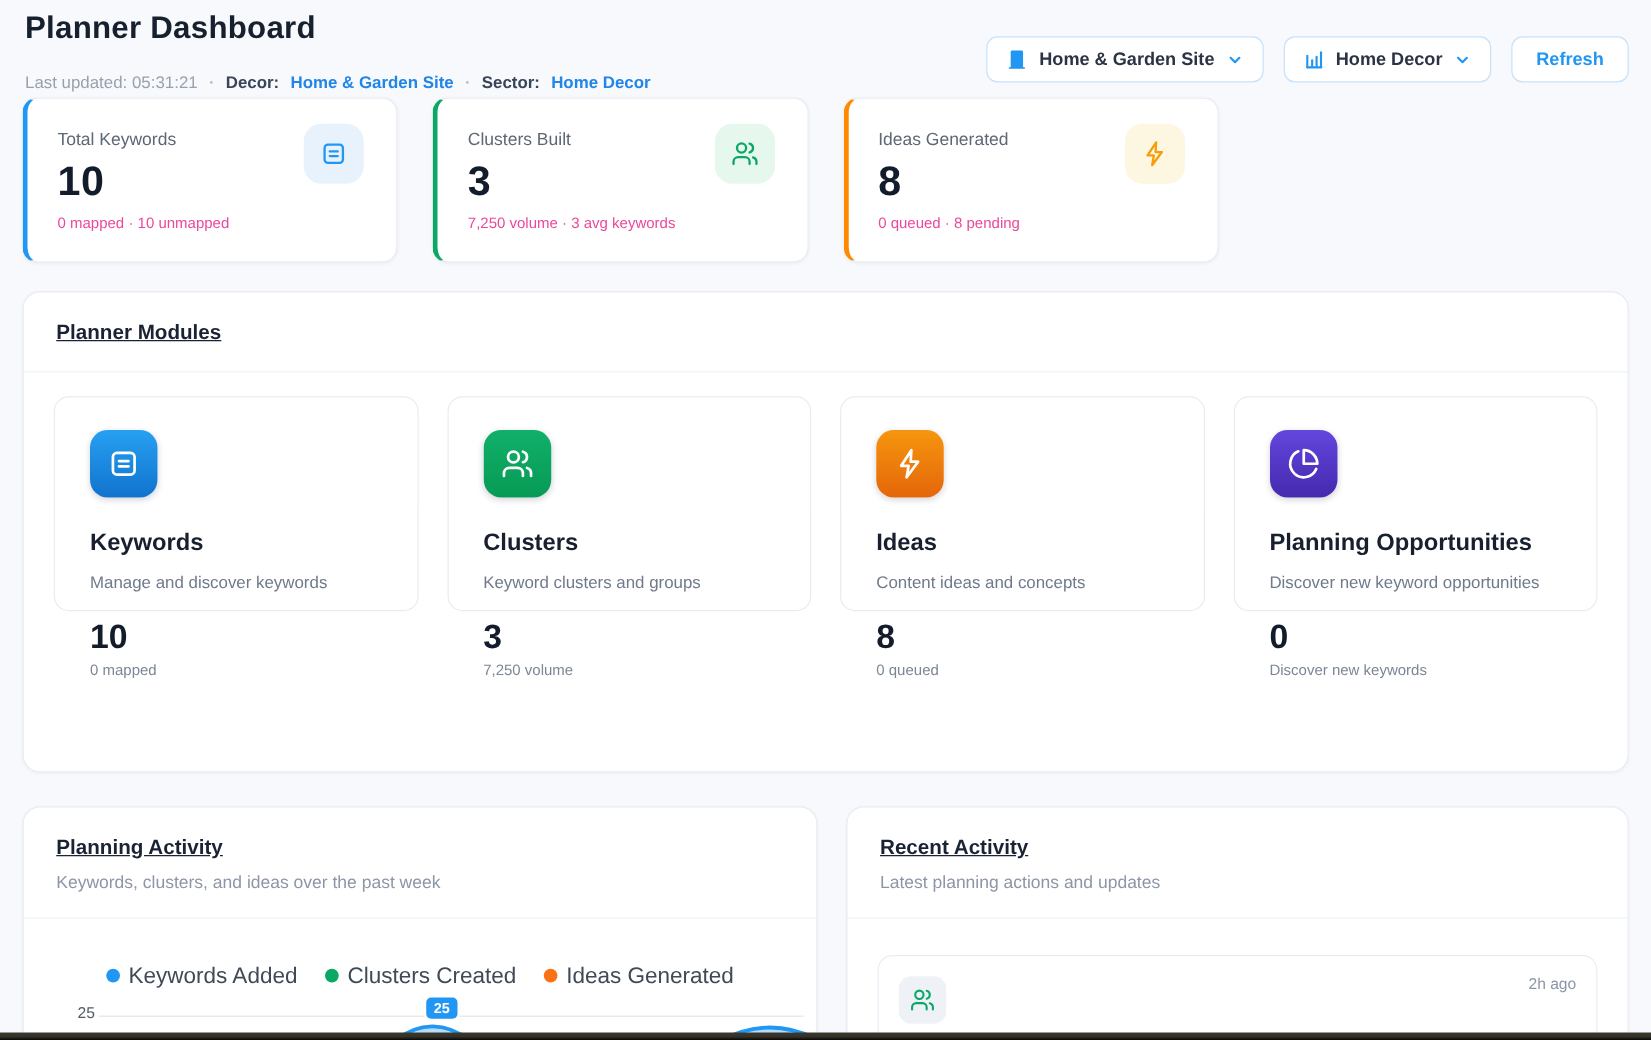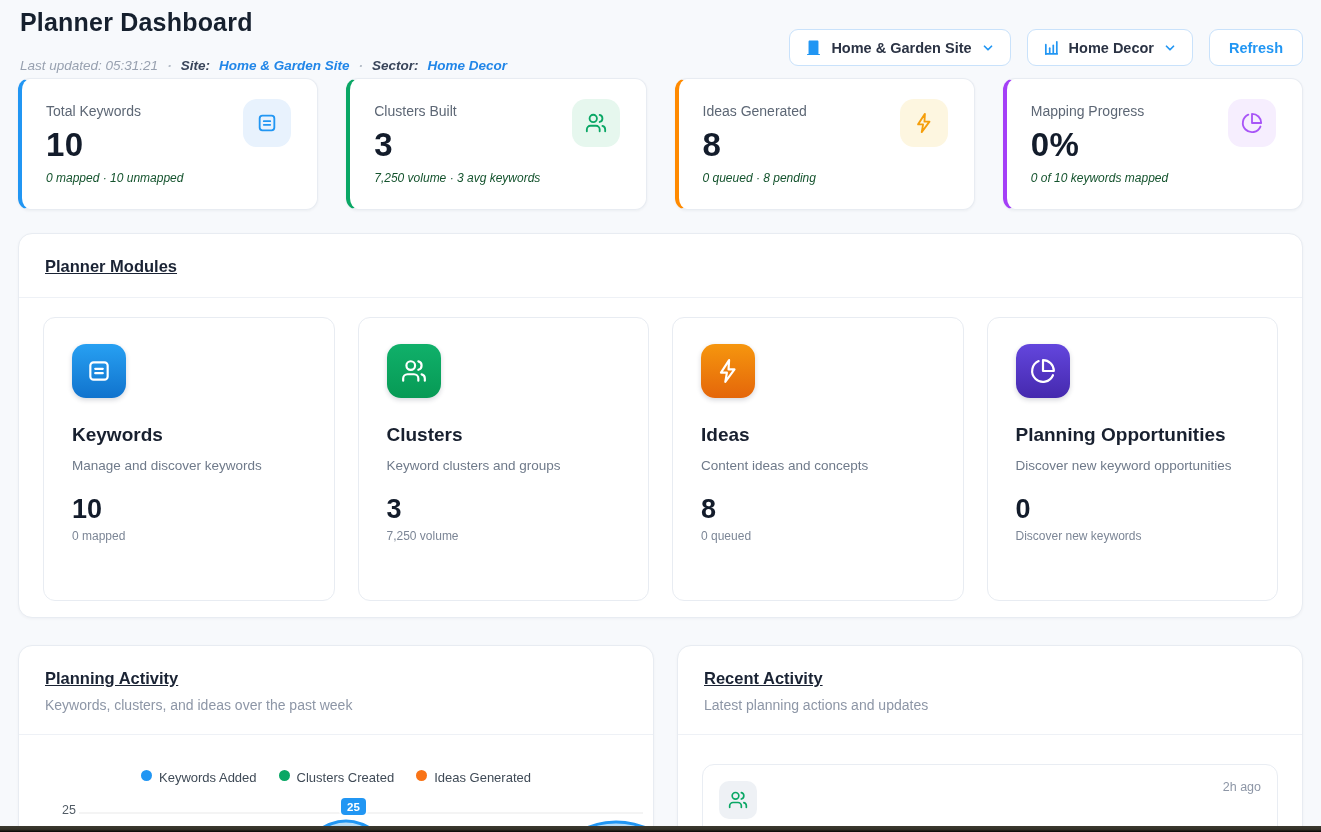--- a/index.html
+++ b/index.html
@@ -5,21 +5,21 @@
   * { margin:0; padding:0; box-sizing:border-box; }
   html,body { width:1321px; height:832px; }
   body {
     position:relative; overflow:hidden;
     background:#f7f9fc;
     font-family:"Liberation Sans", sans-serif;
     color:#1a2334;
   }
   
   .page-title { position:absolute; left:20px; top:8px; font-size:25px; font-weight:800; color:#16202e; letter-spacing:.2px; }
-  .header-meta { position:absolute; left:20px; top:58px; display:flex; align-items:center; gap:9px; font-size:13.5px; color:#98a1b0;font-style:italic; }
+  .header-meta { position:absolute; left:20px; top:58px; display:flex; align-items:center; gap:9px; font-size:13.5px; color:#98a1b0; }
   .meta-label { color:#39455a; font-weight:700; }
   .meta-link { color:#2186e8; font-weight:700; text-decoration:none; cursor:pointer; }
   .meta-dot { color:#b6bec9; font-weight:700; }
   .controls { position:absolute; top:29px; right:18px; display:flex; gap:16px; }
   .btn {
     height:37px; background:#fff; border:1.5px solid #c9e2fb; border-radius:9px;
     display:flex; align-items:center; gap:9px; padding:0 15px;
     font-size:14.5px; font-weight:700; color:#2b3344; cursor:pointer;
   }
   .btn svg { flex:0 0 auto; }
@@ -30,51 +30,51 @@
   .stat-card {
     position:relative; height:132px; background:#fff; border:1px solid #e8ecf2; border-radius:12px;
     border-left:4px solid #2196f3; padding:24px 12px 0 24px;
     box-shadow:0 1px 3px rgba(20,30,55,.05);
   }
   .stat-card.accent-green { border-left-color:#0aa765; }
   .stat-card.accent-orange { border-left-color:#ff8a00; }
   .stat-card.accent-purple { border-left-color:#a43ff7; }
   .stat-label { font-size:14px; color:#5d6775; }
   .stat-value { margin-top:7px; font-size:33px; font-weight:800; color:#131c2b; letter-spacing:.5px; }
-  .stat-detail { margin-top:7px; font-size:12px; color:#14532d;font-style:italic; }
+  .stat-detail { margin-top:7px; font-size:12px; color:#ec4899; }
   .stat-chip { position:absolute; top:20px; right:26px; width:48px; height:48px; border-radius:14px; display:flex; align-items:center; justify-content:center; }
   .chip-blue { background:#e8f2fd; } .chip-green { background:#e6f7ee; }
   .chip-amber { background:#fdf6e0; } .chip-purple { background:#f6eefe; }
 
   
   .panel { position:absolute; background:#fff; border:1px solid #e8ecf2; border-radius:14px; box-shadow:0 1px 3px rgba(20,30,55,.04); overflow:hidden; }
   .panel-head { padding:23px 26px 0 26px; }
   .panel-title { font-size:16.5px; font-weight:800; color:#1a2334;text-decoration:underline; }
   .panel-sub { margin-top:9px; font-size:14px; color:#8d96a6; }
   .divider { height:1px; background:#eef1f6; margin-top:21px; }
 
   .modules-panel { left:18px; top:233px; width:1285px; height:385px; }
   .modules-grid { display:grid; grid-template-columns:repeat(4,1fr); gap:23px; padding:19px 24px 0 24px; }
-  .module-card { background:#fff; border:1px solid #e8ecf2; border-radius:12px; height:284px; padding:26px 28px 0 28px; cursor:pointer; }
+  .module-card { background:#fff; border:1px solid #e8ecf2; border-radius:12px; height:172px; padding:26px 28px 0 28px; cursor:pointer; }
   .module-icon { width:54px; height:54px; border-radius:14px; display:flex; align-items:center; justify-content:center; box-shadow:0 2px 5px rgba(20,30,55,.18); }
   .mi-blue   { background:linear-gradient(180deg,#27a0f2,#1173cd); }
   .mi-green  { background:linear-gradient(180deg,#10b06a,#079a55); }
   .mi-orange { background:linear-gradient(180deg,#f6960e,#e4660a); }
   .mi-purple { background:linear-gradient(180deg,#6346dd,#4529ae); }
   .module-title { margin-top:26px; font-size:19px; font-weight:800; color:#18202f; }
   .module-desc { margin-top:12px; font-size:13.5px; color:#6f7a8a; }
   .module-value { margin-top:21px; font-size:27px; font-weight:800; color:#131c2b; }
   .module-detail { margin-top:4px; font-size:12px; color:#7c8696; }
 
   
   .activity-panel { left:18px; top:645px; width:636px; height:400px; }
   .recent-panel { left:677px; top:645px; width:626px; height:400px; }
 
   .legend { display:flex; justify-content:center; align-items:center; gap:22px; margin-top:35px; }
-  .legend-item { display:flex; gap:7px; font-size:13px; color:#3f4a56; cursor:pointer; }
+  .legend-item { display:flex; align-items:center; gap:7px; font-size:18px; color:#3f4a56; cursor:pointer; }
   .legend-dot { width:11px; height:11px; border-radius:50%; }
   .dot-blue { background:#2196f3; } .dot-green { background:#0aa765; } .dot-orange { background:#f97316; }
 
   .y-tick { position:absolute; left:20px; top:157px; width:37px; text-align:right; font-size:12.5px; color:#525c66; }
   .chart-svg { position:absolute; left:0; top:140px; }
   .point-badge {
     position:absolute; background:#2196f3; color:#fff; font-size:11.5px; font-weight:700;
     padding:2.5px 6px; border-radius:4px; box-shadow:0 0 0 2px rgba(255,255,255,.9);
   }
   .badge-25 { left:322px; top:152px; }
@@ -92,21 +92,21 @@
   .screen-edge { position:absolute; left:0; bottom:0; width:100%; height:6px; background:linear-gradient(180deg,#3b392f 0%,#343228 55%,#060606 100%); z-index:50; }
 </style>
 </head>
 <body>
 
 <h1 class="page-title">Planner Dashboard</h1>
 
 <div class="header-meta">
   <span>Last updated: 05:31:21</span>
   <span class="meta-dot">·</span>
-  <span class="meta-label">Site:</span>
+  <span class="meta-label">Decor:</span>
   <a class="meta-link">Home &amp; Garden Site</a>
   <span class="meta-dot">·</span>
   <span class="meta-label">Sector:</span>
   <a class="meta-link">Home Decor</a>
 </div>
 
 <div class="controls">
   <button class="btn">
     <span style="display:flex">
       <svg width="17" height="17" viewBox="0 0 24 24" fill="#2196f3">
@@ -174,31 +174,20 @@
     <div class="stat-label">Ideas Generated</div>
     <div class="stat-value">8</div>
     <div class="stat-detail">0 queued · 8 pending</div>
     <div class="stat-chip chip-amber">
       <svg width="22" height="22" viewBox="0 0 24 24" fill="none" stroke="#f59e0b" stroke-width="2" stroke-linecap="round" stroke-linejoin="round">
           <path d="M13 2L5.5 13.5H11L9.5 22 18 10.5h-5.5L13 2z"></path>
         </svg>
     </div>
   </article>
 
-  <article class="stat-card accent-purple">
-    <div class="stat-label">Mapping Progress</div>
-    <div class="stat-value">0%</div>
-    <div class="stat-detail">0 of 10 keywords mapped</div>
-    <div class="stat-chip chip-purple">
-      <svg width="22" height="22" viewBox="0 0 24 24" fill="none" stroke="#a855f7" stroke-width="2" stroke-linecap="round" stroke-linejoin="round">
-          <path d="M21.21 15.89A10 10 0 1 1 8 2.83"></path>
-          <path d="M22 12A10 10 0 0 0 12 2v10z"></path>
-        </svg>
-    </div>
-  </article>
 </section>
 
 <section class="panel modules-panel">
   <div class="panel-head">
     <div class="panel-title">Planner Modules</div>
   </div>
   <div class="divider"></div>
 
   <div class="modules-grid">
 

